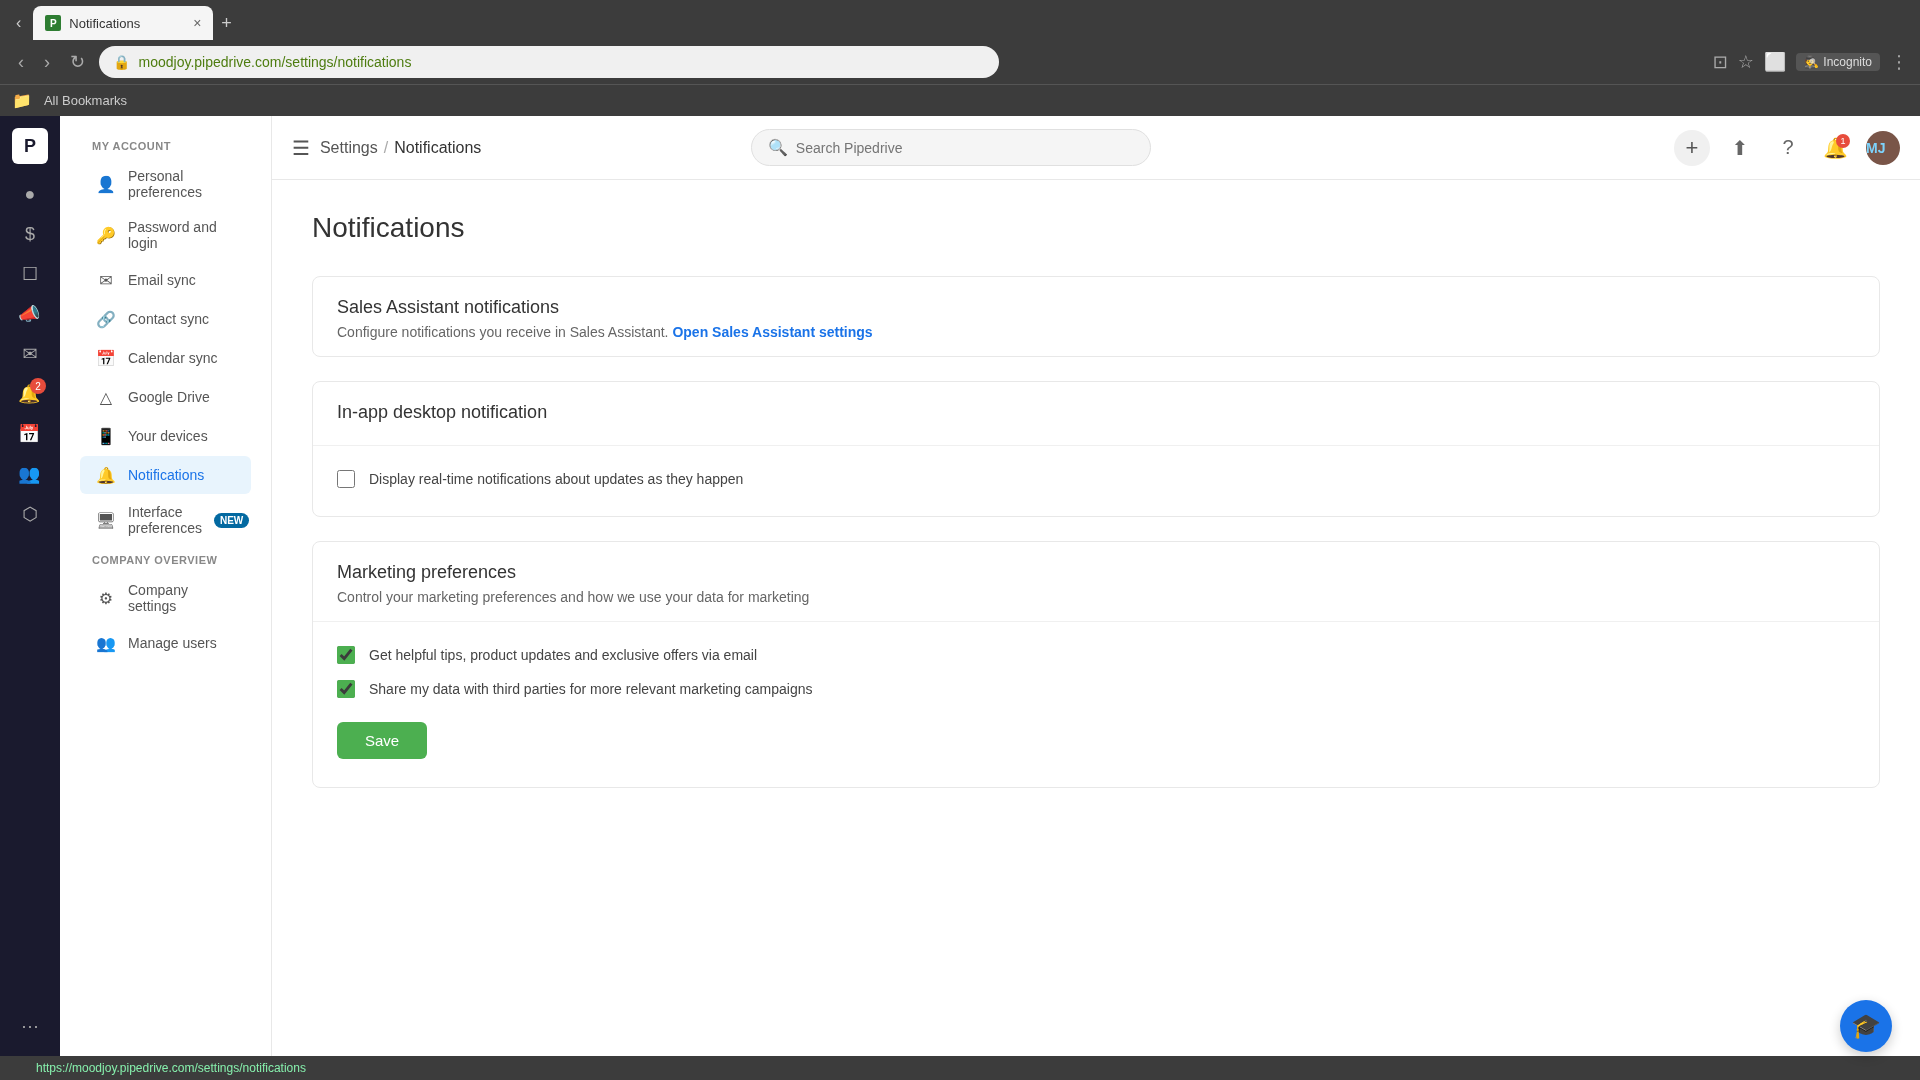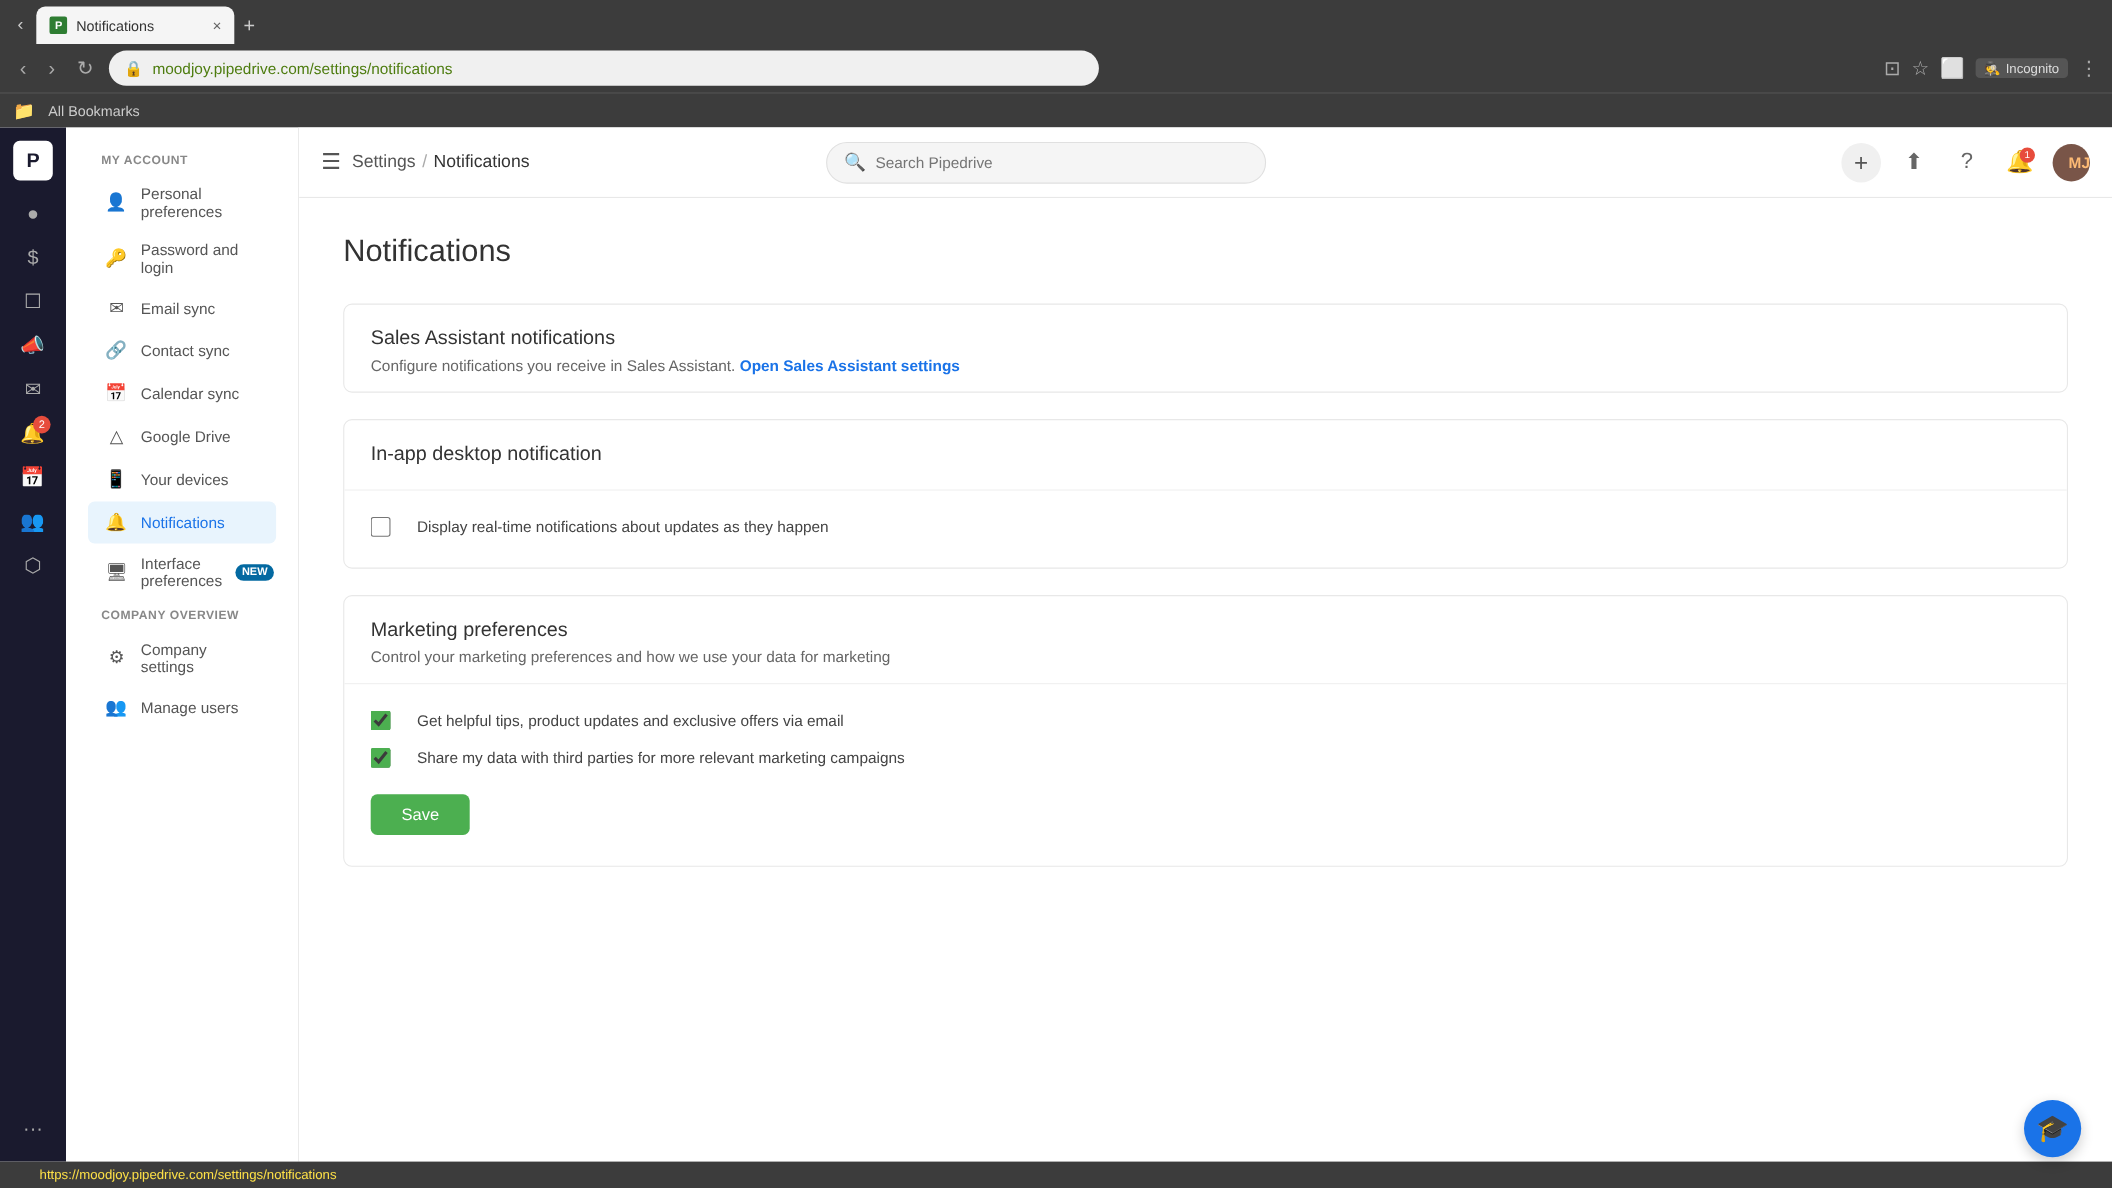--- a/index.html
+++ b/index.html
@@ -54,47 +54,47 @@
     .menu-toggle { background: none; border: none; font-size: 20px; color: #555; cursor: pointer; }
     .breadcrumb { display: flex; align-items: center; gap: 6px; font-size: 16px; color: #555; }
     .breadcrumb .bc-separator { color: #aaa; }
     .breadcrumb .bc-current { color: #333; font-weight: 500; }
     .search-bar { flex: 1; max-width: 400px; margin: 0 auto; }
     .search-bar-inner { display: flex; align-items: center; gap: 8px; background: #f5f5f5; border-radius: 20px; padding: 8px 16px; border: 1px solid #e0e0e0; }
     .search-bar-inner input { background: none; border: none; outline: none; font-size: 14px; color: #555; width: 100%; }
     .top-bar-actions { display: flex; align-items: center; gap: 12px; margin-left: auto; }
     .top-bar-btn { background: none; border: none; font-size: 20px; color: #666; cursor: pointer; position: relative; width: 36px; height: 36px; border-radius: 50%; display: flex; align-items: center; justify-content: center; }
     .top-bar-btn .notif-badge { position: absolute; top: 4px; right: 4px; background: #e74c3c; color: white; border-radius: 50%; width: 14px; height: 14px; font-size: 9px; display: flex; align-items: center; justify-content: center; }
-    .avatar { width: 34px; height: 34px; border-radius: 50%; background: #795548; display: flex; align-items: center; justify-content: flex-end; color: #fdba74; font-size: 14px; font-weight: bold; cursor: pointer; overflow: hidden; }
+    .avatar { width: 34px; height: 34px; border-radius: 50%; background: #795548; display: flex; align-items: center; justify-content: flex-start; color: #7dd3fc; font-size: 14px; font-weight: bold; cursor: pointer; overflow: hidden; }
     .plus-btn { width: 36px; height: 36px; border-radius: 50%; background: #f0f0f0; border: none; font-size: 22px; color: #555; cursor: pointer; display: flex; align-items: center; justify-content: center; }
 
     
     .page-content { flex: 1; padding: 32px 40px; overflow-y: auto; }
     .page-title { font-size: 28px; font-weight: 500; color: #333; margin-bottom: 32px; }
 
     .section-card { border: 1px solid #e8e8e8; border-radius: 8px; margin-bottom: 24px; overflow: hidden; }
     .section-header { padding: 20px 24px 16px; }
     .section-title { font-size: 18px; font-weight: 500; color: #333; margin-bottom: 6px; }
     .section-desc { font-size: 14px; color: #666; }
     .section-desc a { color: #1a73e8; text-decoration: none; font-weight: bold; }
     .section-body { padding: 16px 24px 20px; border-top: 1px solid #f0f0f0; }
 
-    .checkbox-row { display: flex; align-items: center; gap: 24px; padding: 8px 0; }
+    .checkbox-row { display: flex; align-items: center; gap: 14px; padding: 8px 0; }
     .checkbox-row input[type="checkbox"] { width: 18px; height: 18px; accent-color: #4CAF50; cursor: pointer; }
     .checkbox-label { font-size: 14px; color: #444; }
 
     .save-row { display: flex; justify-content: flex-start; padding: 16px 0 8px; }
     .save-btn { background: #4CAF50; color: white; border: none; border-radius: 6px; padding: 10px 28px; font-size: 15px; font-weight: 500; cursor: pointer; }
 
     
     .chat-btn { position: fixed; bottom: 28px; right: 28px; width: 52px; height: 52px; background: #1a73e8; border-radius: 50%; display: flex; align-items: center; justify-content: center; color: white; font-size: 24px; cursor: pointer; box-shadow: 0 4px 12px rgba(0,0,0,0.2); }
 
     
     .status-bar { height: 24px; background: #3c3c3c; display: flex; align-items: center; padding: 0 12px; }
-    .status-url { font-size: 12px; color: #fde047; padding-left: 24px; }
+    .status-url { font-size: 12px; color: #86efac; padding-left: 24px; }
 
     
     .checkbox-checked { accent-color: #4CAF50; }
   </style>
 </head>
 <body>
 
 <div class="browser-chrome">
   <div class="browser-tabs">
     <span class="tab-back-arrow">‹</span>

